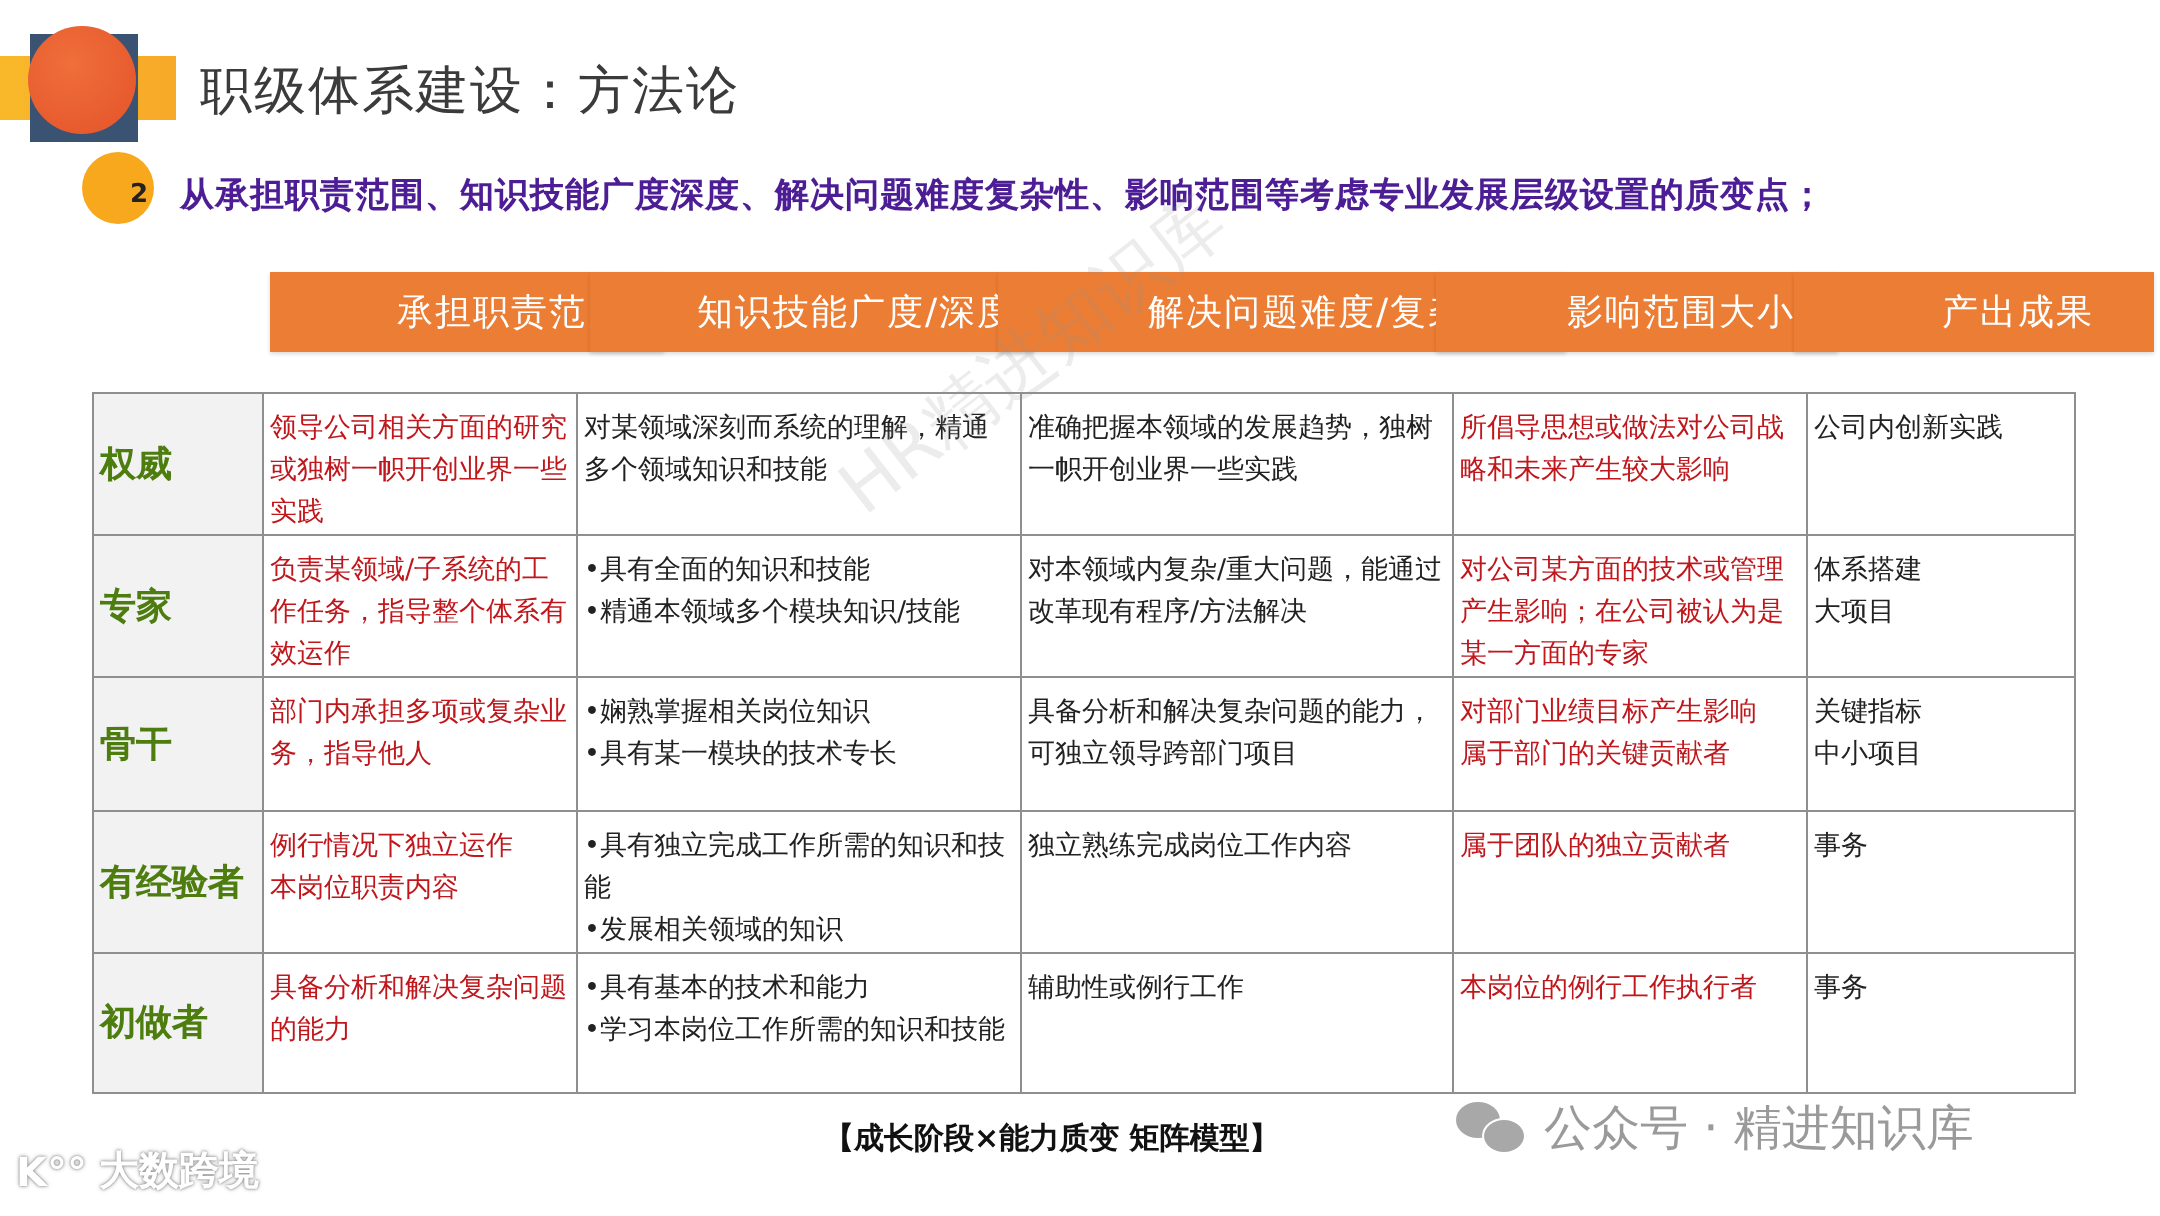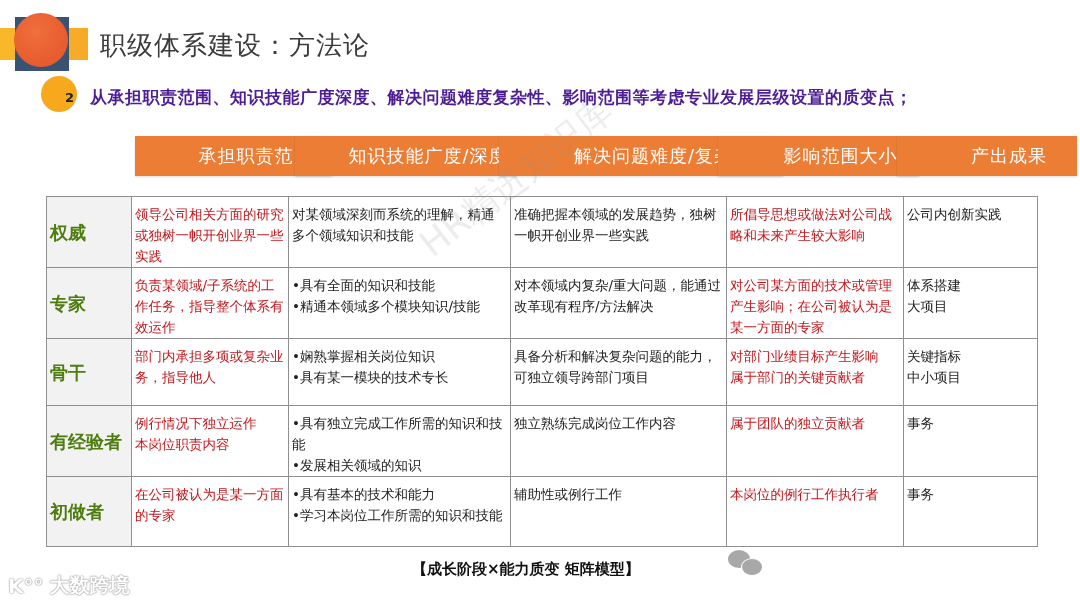--- a/index.html
+++ b/index.html
@@ -150,21 +150,21 @@
         <td class="red">
           <span class="cell-line">属于团队的独立贡献者</span>
         </td>
         <td>
           <span class="cell-line">事务</span>
         </td>
       </tr>
       <tr style="height: 70px;">
         <td class="rowhead">初做者</td>
         <td class="red">
-          <span class="cell-line">在公司被认为是某一方面的专家</span>
+          <span class="cell-line">具备分析和解决复杂问题的能力</span>
         </td>
         <td>
           <span class="cell-line">•具有基本的技术和能力</span>
           <span class="cell-line">•学习本岗位工作所需的知识和技能</span>
         </td>
         <td>
           <span class="cell-line">辅助性或例行工作</span>
         </td>
         <td class="red">
           <span class="cell-line">本岗位的例行工作执行者</span>
@@ -183,13 +183,14 @@
 <div class="brand">
   <span class="k">K°°</span>
   <span>大数跨境</span>
 </div>
 
 <div class="wechat">
   <span class="wechat-icon">
     <span class="b1"></span>
       <span class="b2"></span>
   </span>
+  <span>公众号 · 精进知识库</span>
 </div>
 
 </body></html>

